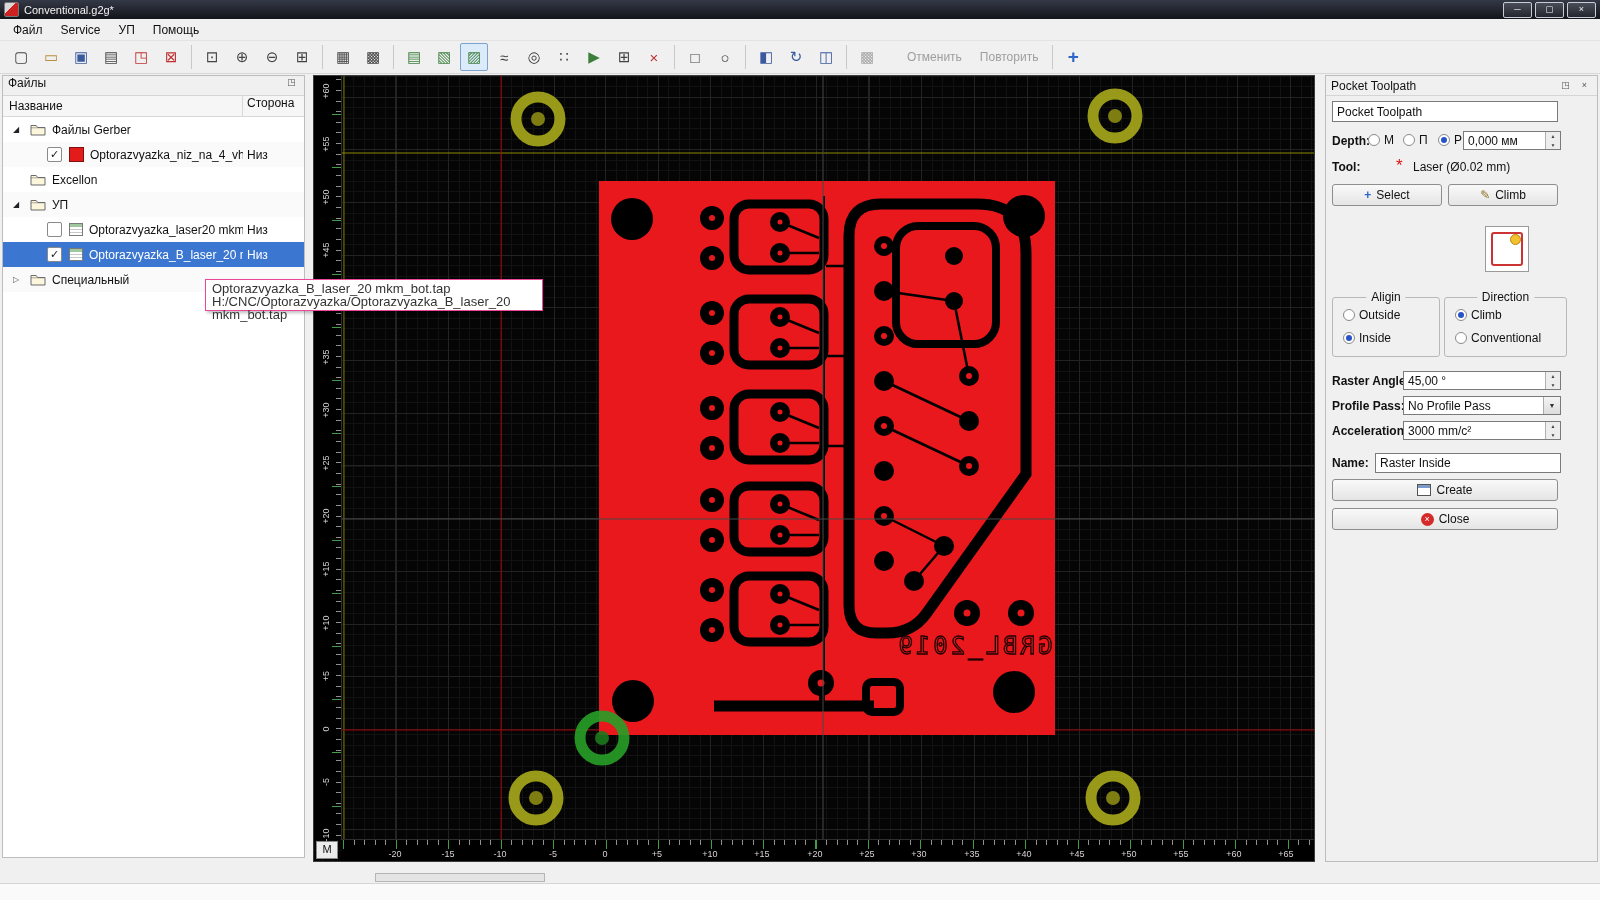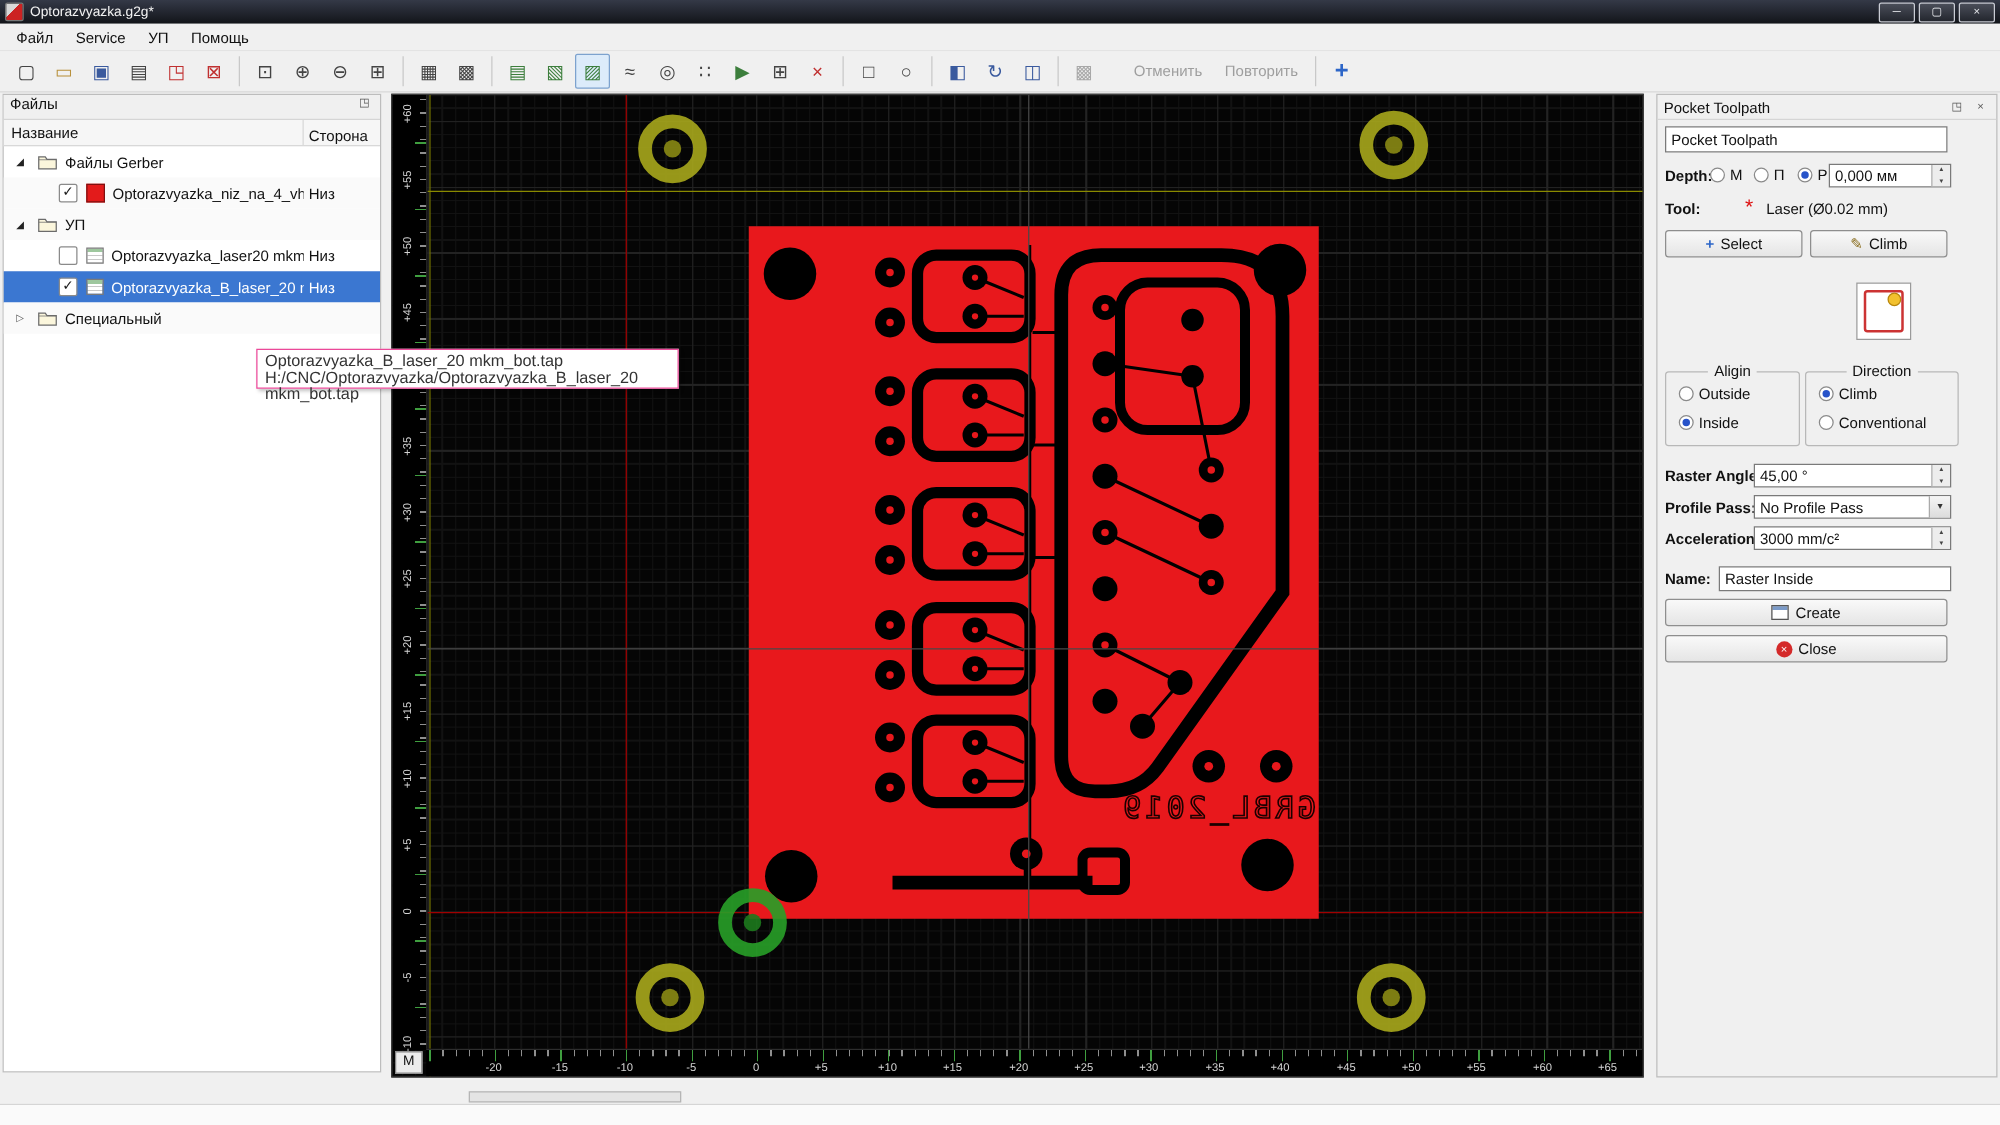--- a/index.html
+++ b/index.html
@@ -33,21 +33,21 @@
   .c-red{color:#c03030}.c-green{color:#3c7e3c}.c-blue{color:#3a5a9e}
   .c-gold{color:#b8913d}.c-gray{color:#a8a8a8}.c-dark{color:#444}
   .tb.big{font-size:19px;font-weight:bold;color:#2d66c8}
 
   
   #files{position:absolute;left:2px;top:75px;width:303px;height:783px;background:#fff;
     border:1px solid #bdbdbd;box-sizing:border-box}
   #files-header{height:19px;background:#f0f0f0;border-bottom:1px solid #d5d5d5;display:flex;
     align-items:flex-start;padding:0 5px}
   .hic{width:15px;height:13px;margin-left:4px;font-size:9px;color:#555;text-align:center;line-height:12px}
-  #files-cols{height:20px;display:flex;background:#f6f6f6;border-bottom:1px solid #d8d8d8;align-items:flex-end}
+  #files-cols{height:20px;display:flex;background:#f6f6f6;border-bottom:1px solid #d8d8d8;align-items:flex-start}
   .col-name{flex:1;padding-left:6px;border-right:1px solid #d8d8d8;height:100%;display:flex;align-items:center}
   .col-side{width:57px;padding-left:4px}
   .trow{height:25px;display:flex;align-items:center;white-space:nowrap}
   .trow.alt{background:#fafafa}
   .trow.selected{background:#3b77d1;color:#fff}
   .exp{width:10px;margin-left:10px;font-size:8px;line-height:10px;color:#222}
   .exp.expanded::before{content:"◢"}
   .exp.collapsed::before{content:"▷";color:#555}
   .exp.none::before{content:""}
   .tree-ic{width:16px;height:13px;margin-left:7px;flex:none}
@@ -142,21 +142,21 @@
 
 <svg width="0" height="0" style="position:absolute">
   <symbol id="ic-folder" viewBox="0 0 16 13">
     <path d="M1 2.5 h5.2 l1.4 2 h7.4 v7.5 h-14 z" fill="#fbf6dc" stroke="#6b6b6b" stroke-width="1"></path>
     <path d="M1 4.8 h14" stroke="#6b6b6b" stroke-width=".6" fill="none"></path>
   </symbol>
 </svg>
 
 <div id="titlebar">
   <div class="app-icon"></div>
-  <div class="win-title">Optorazvyazka.g2g*</div>
+  <div class="win-title">Conventional.g2g*</div>
   <div class="win-btns">
     <div class="win-btn">─</div>
     <div class="win-btn">▢</div>
     <div class="win-btn">×</div>
   </div>
 </div>
 
 <div id="menubar">
   <span class="menu-item">Файл</span>
   <span class="menu-item">Service</span>
@@ -220,20 +220,28 @@
         <use href="#ic-folder"></use>
       </svg>
     <span class="tlabel">Файлы Gerber</span>
     <span class="tside"></span>
   </div>
   <div class="trow alt">
     <span class="cb">✓</span>
     <span class="swatch-red"></span>
     <span class="tlabel">Optorazvyazka_niz_na_4_vho...</span>
     <span class="tside">Низ</span>
+  </div>
+  <div class="trow">
+    <span class="exp none"></span>
+    <svg class="tree-ic">
+        <use href="#ic-folder"></use>
+      </svg>
+    <span class="tlabel">Excellon</span>
+    <span class="tside"></span>
   </div>
   <div class="trow alt">
     <span class="exp expanded"></span>
     <svg class="tree-ic">
         <use href="#ic-folder"></use>
       </svg>
     <span class="tlabel">УП</span>
     <span class="tside"></span>
   </div>
   <div class="trow">

